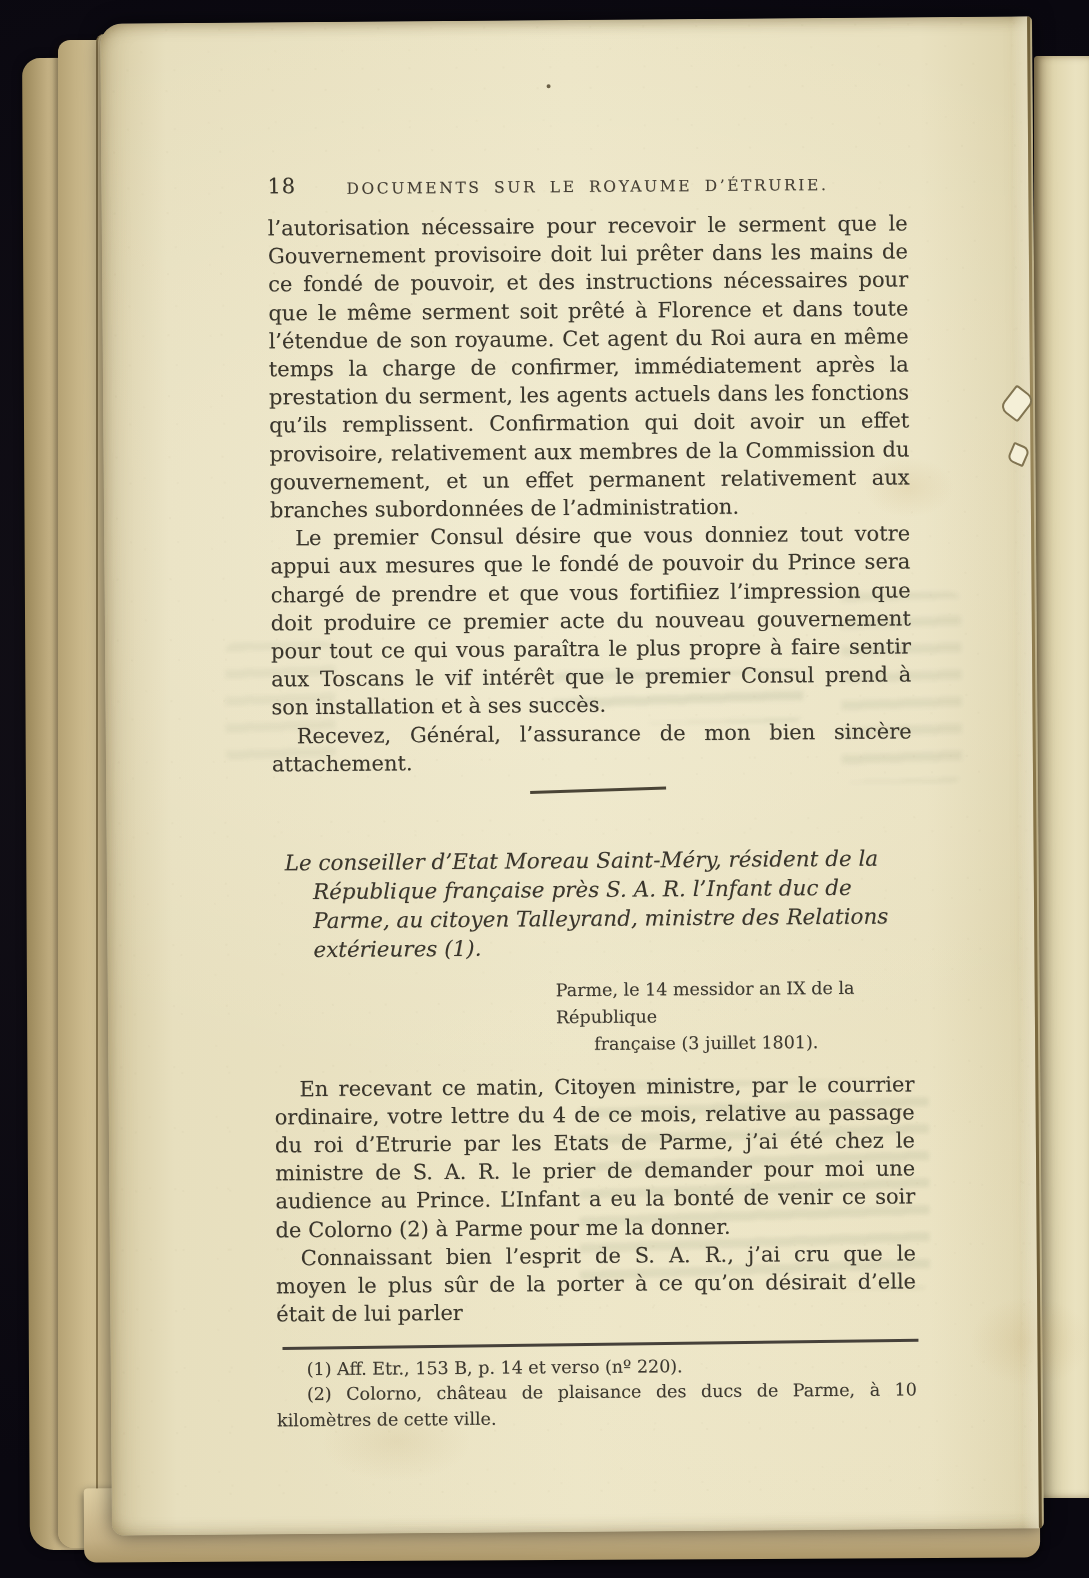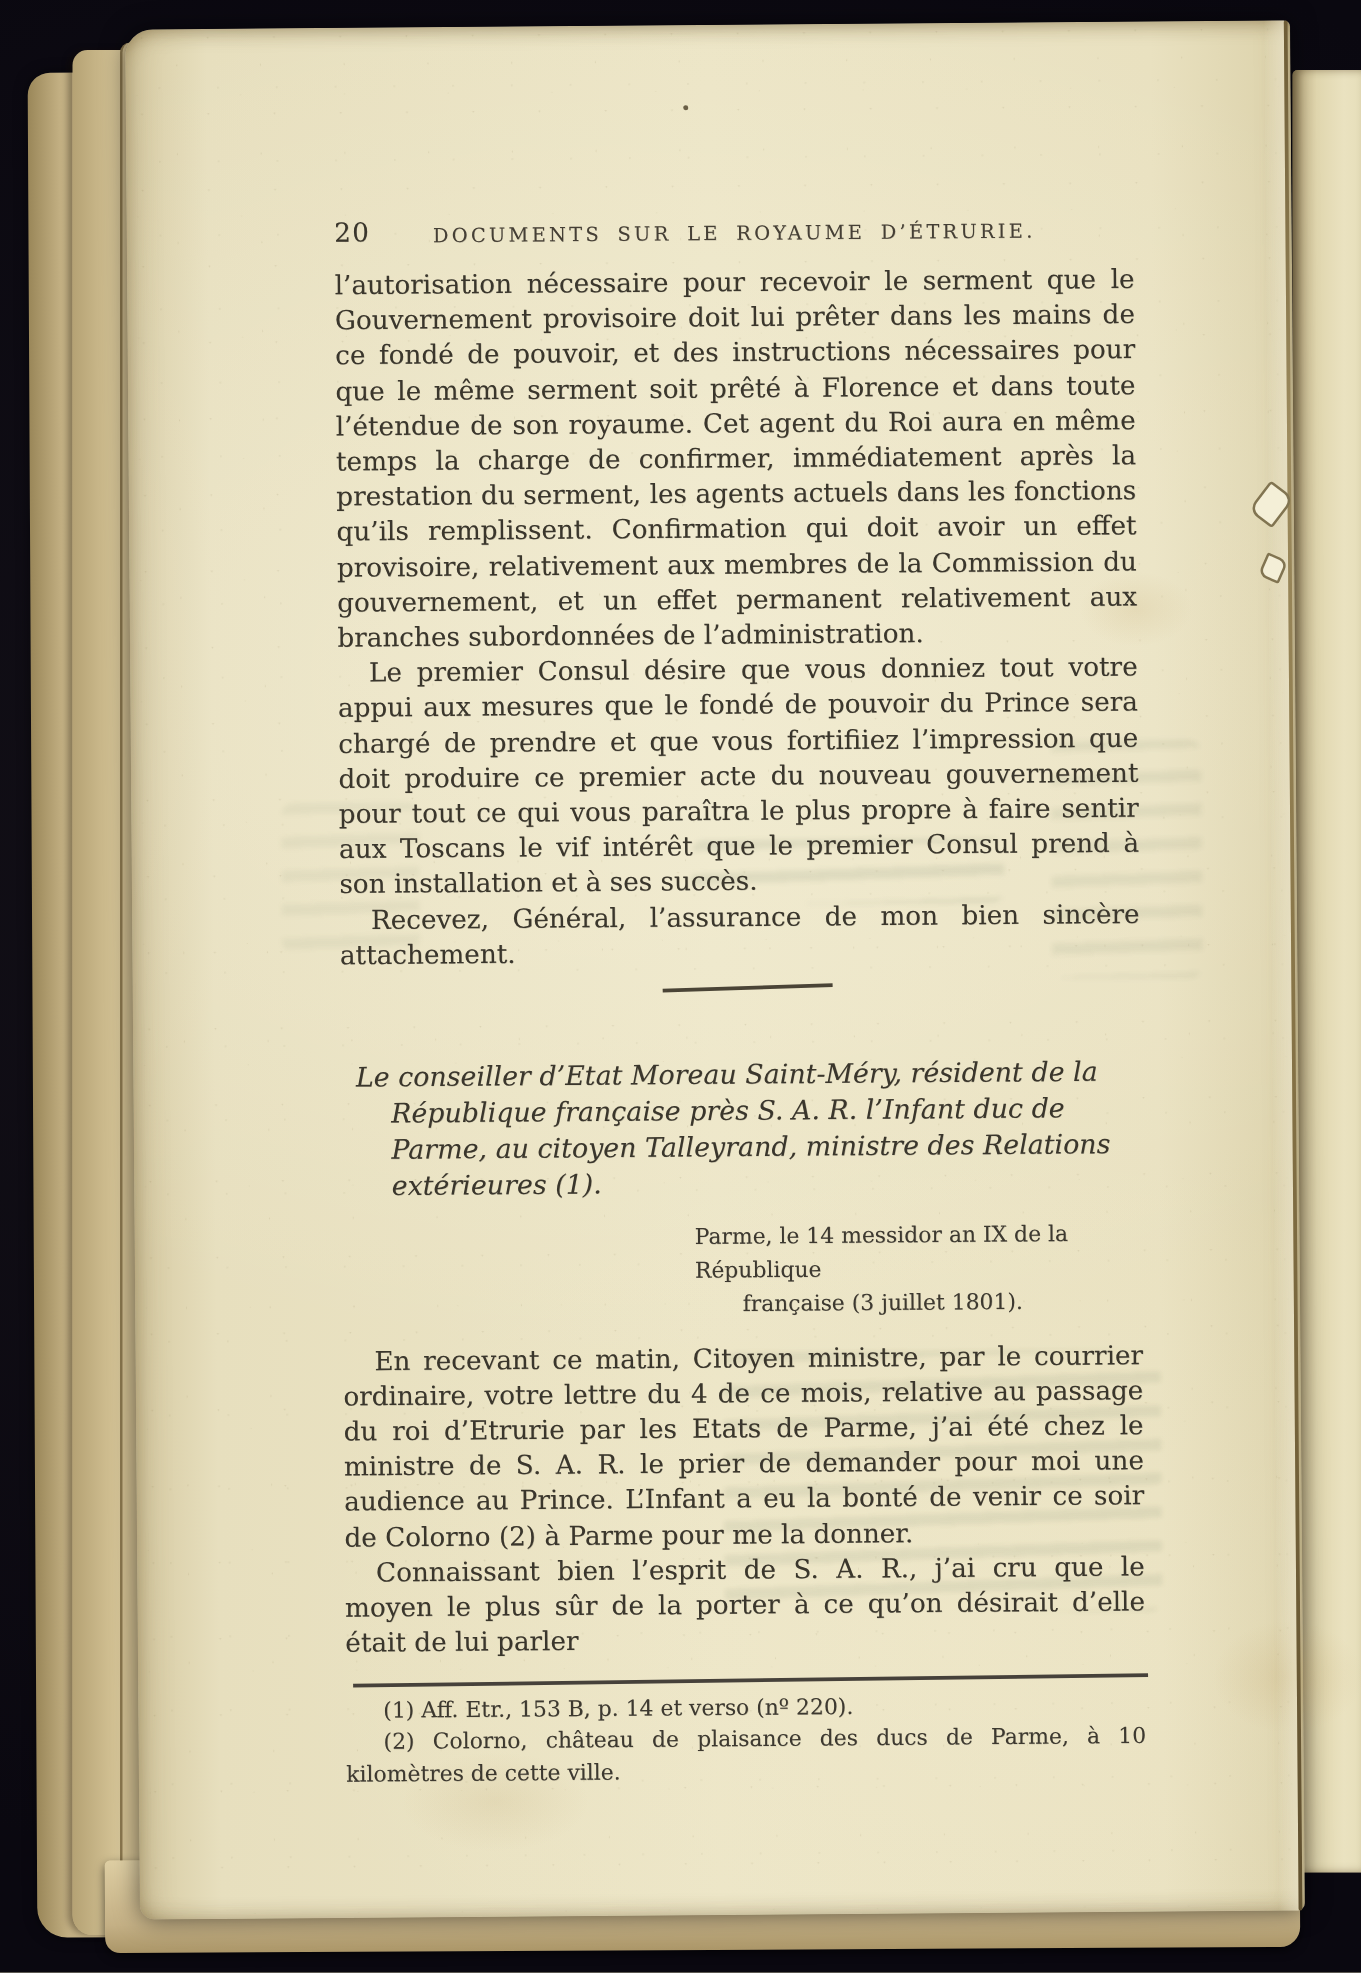--- a/index.html
+++ b/index.html
@@ -188,21 +188,21 @@
     <div class="speck"></div>
 
     <div class="gutter-highlight"></div>
     <div class="gutter-crease"></div>
     <div class="tear tear-1"></div>
     <div class="tear tear-2"></div>
 
     <div class="text-block">
 
       <div class="header-row">
-        <span class="page-num">20</span>
+        <span class="page-num">18</span>
         <span class="running-title">DOCUMENTS SUR LE ROYAUME D’ÉTRURIE.</span>
       </div>
 
       <p class="para">l’autorisation nécessaire pour recevoir le serment que le Gouvernement provisoire doit lui prêter dans les mains de ce fondé de pouvoir, et des instructions nécessaires pour que le même serment soit prêté à Florence et dans toute l’étendue de son royaume. Cet agent du Roi aura en même temps la charge de confirmer, immédiatement après la prestation du serment, les agents actuels dans les fonctions qu’ils remplissent. Confirmation qui doit avoir un effet provisoire, relativement aux membres de la Commission du gouvernement, et un effet permanent relativement aux branches subordonnées de l’administration.</p>
       <p class="para indent">Le premier Consul désire que vous donniez tout votre appui aux mesures que le fondé de pouvoir du Prince sera chargé de prendre et que vous fortifiiez l’impression que doit produire ce premier acte du nouveau gouvernement pour tout ce qui vous paraîtra le plus propre à faire sentir aux Toscans le vif intérêt que le premier Consul prend à son installation et à ses succès.</p>
       <p class="para indent">Recevez, Général, l’assurance de mon bien sincère attachement.</p>
 
       <div class="rule-short"></div>
 
       <p class="letter-heading">Le conseiller d’Etat Moreau Saint-Méry, résident de la République française près S. A. R. l’Infant duc de Parme, au citoyen Talleyrand, ministre des Relations extérieures (1).</p>

